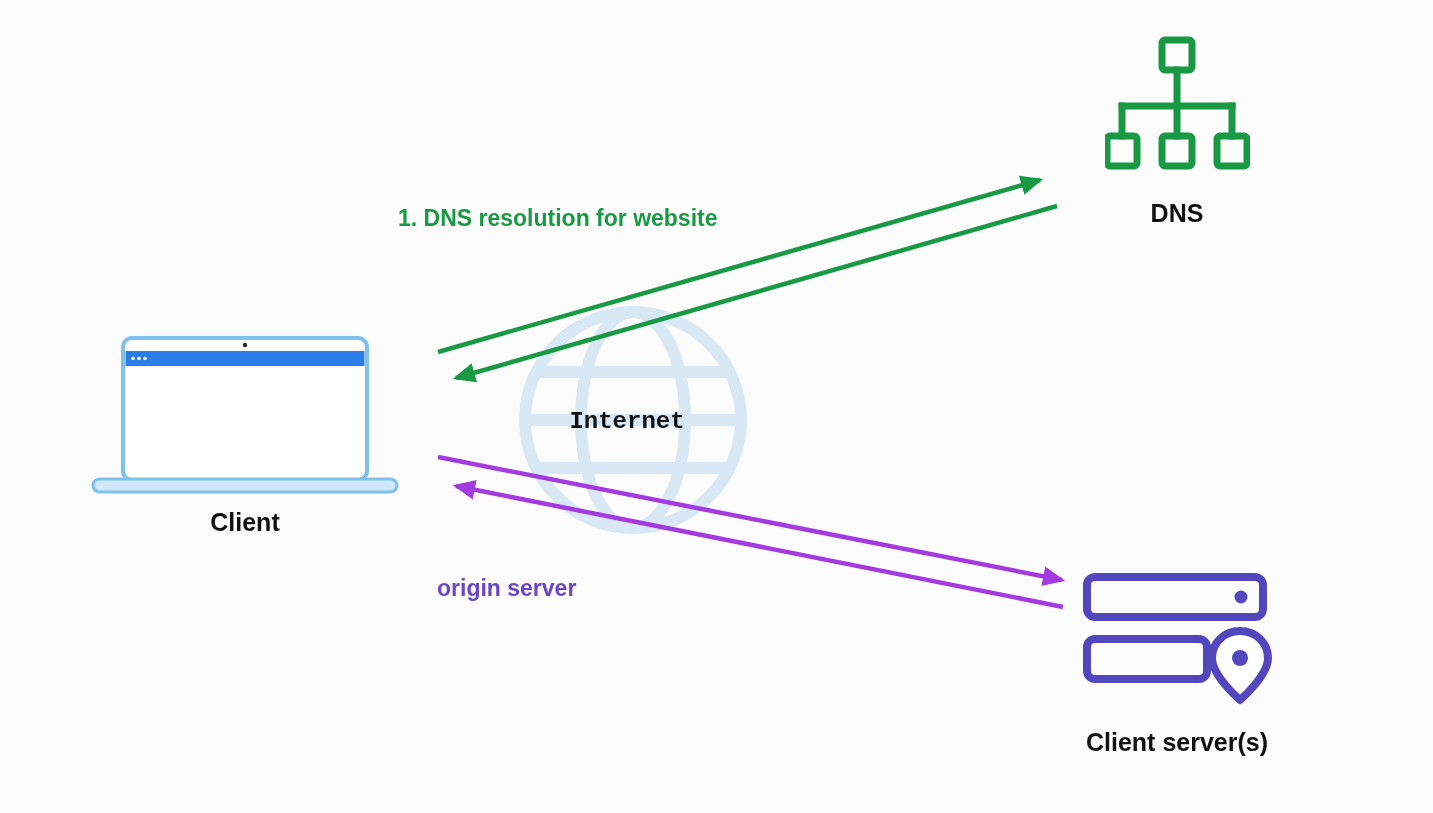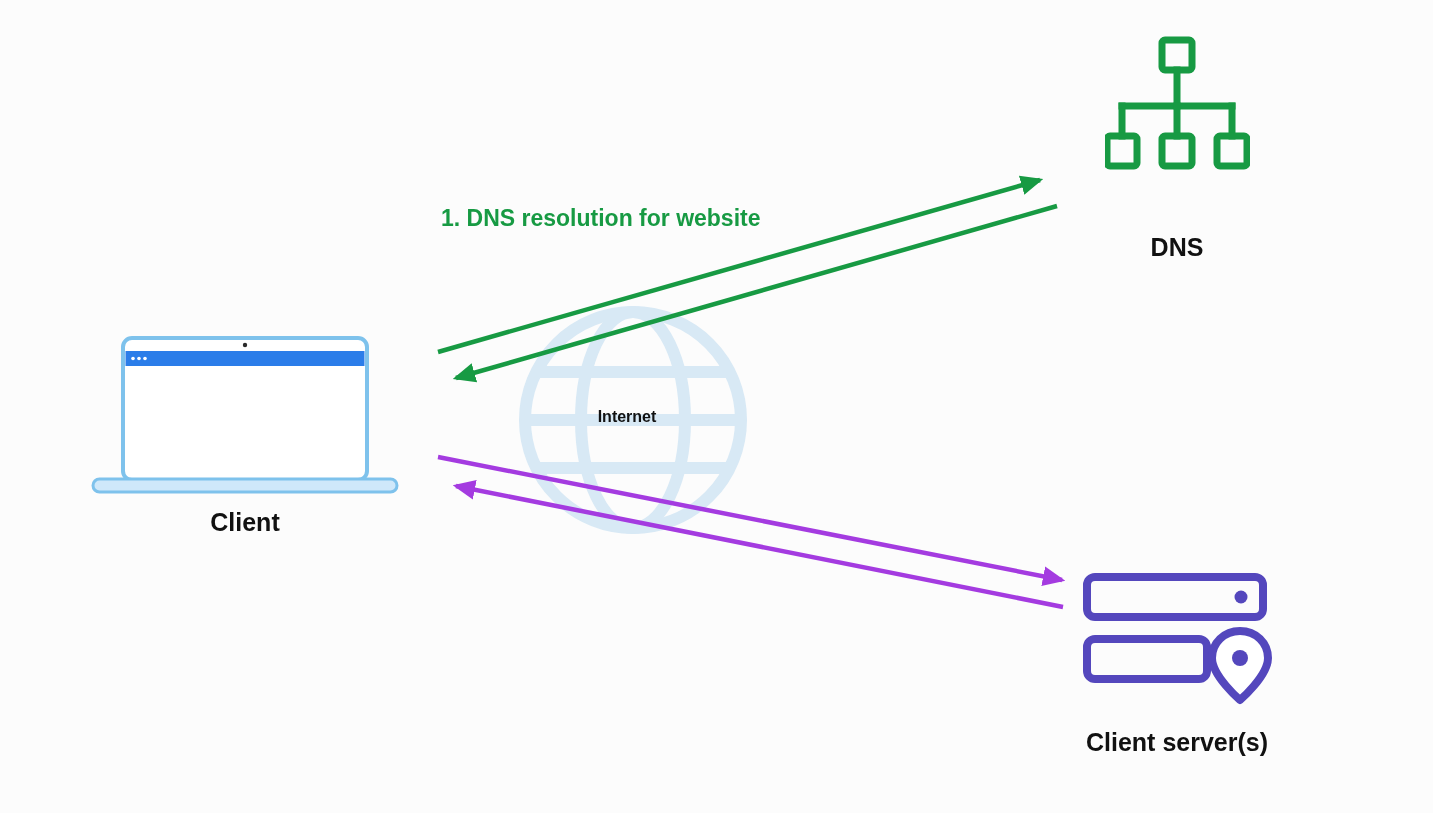--- a/index.html
+++ b/index.html
@@ -12,21 +12,21 @@
     width:1433px;height:813px;position:relative;overflow:hidden;
     background:var(--bg);
     font-family:"Liberation Sans", sans-serif;
   }
   .abs{position:absolute;}
   .node-label{
     position:absolute;transform:translateX(-50%);
     font-weight:bold;font-size:25px;color:var(--ink);white-space:nowrap;
   }
   .annotation{
-    position:absolute;font-weight:bold;font-size:23px;line-height:31px;white-space:nowrap;margin-left:43px;
+    position:absolute;font-weight:bold;font-size:23px;line-height:31px;white-space:nowrap;
   }
   .annotation.green{color:var(--green);}
   .annotation.purple{color:var(--purple-text);}
   .annotation .line2{display:block;padding-left:27px;}
   svg{display:block;}
   .overlay{position:absolute;left:0;top:0;}
 </style>
 </head>
 <body>
 
@@ -91,19 +91,20 @@
       <rect x="6" y="6" width="176" height="40" rx="8"></rect>
       <rect x="6" y="68" width="120" height="40" rx="8"></rect>
       <path d="M159 60 C 143 60 131 72 131 87 C 131 105 159 129 159 129 C 159 129 187 105 187 87 C 187 72 175 60 159 60 Z" fill="#ffffff"></path>
     </g>
     <circle cx="160" cy="26" r="6.5" fill="var(--indigo)"></circle>
     <circle cx="159" cy="87" r="8" fill="var(--indigo)"></circle>
   </svg>
 </div>
 
 <div class="node-label" style="left:245px;top:508px;">Client</div>
-<div class="node-label" style="left:1177px;top:199px;margin-top:34px;">DNS</div>
+<div class="node-label" style="left:1177px;top:199px;">DNS</div>
 <div class="node-label" style="left:1177px;top:728px;">Client server(s)</div>
-<div class="node-label" style="left:627px;top:408px;font-size:16px;">Internet</div>
+<div class="node-label" style="left:627px;top:408px;font-size:24px;font-family:Liberation Mono, monospace;">Internet</div>
 
 <div class="annotation green" style="left:398px;top:203px;">1. DNS resolution for website</div>
 <div class="annotation purple" style="left:410px;top:573px;">
+  <span class="line2">origin server</span>
 </div>
 
 </body></html>

